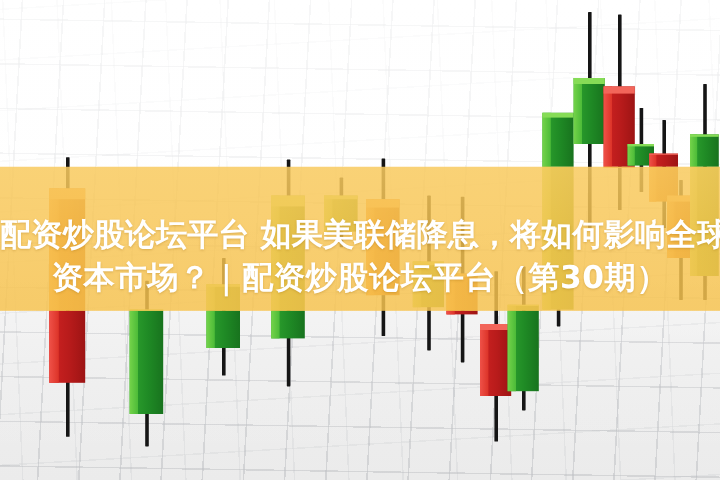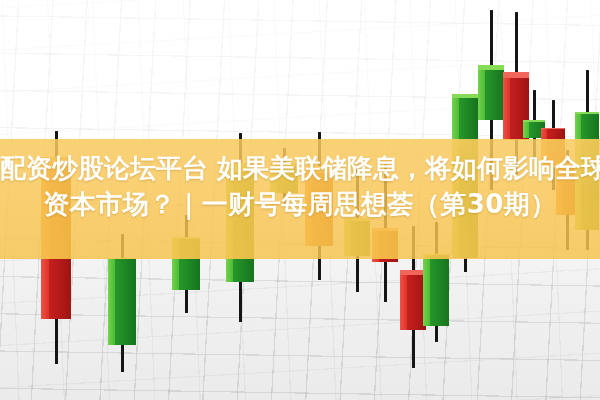--- a/index.html
+++ b/index.html
@@ -364,18 +364,18 @@
           <div class="face-front"></div>
           <div class="face-left"></div>
         </div>
       </div>
     </div>
 
   <div class="band" id="caption-band" style="top: 139px; height: 120px; background: rgba(247, 196, 81, 0.8);">
     <div class="band-inner"></div>
   </div>
 
-  <div class="headline" id="headline" style="top: 150px; color: rgb(255, 255, 255);">
+  <div class="headline" id="headline" style="top: 178px; color: rgb(255, 255, 255);">
     <span class="hl-line hl-line-1">配资炒股论坛平台 如果美联储降息，将如何影响全球</span>
-    <span class="hl-line hl-line-2">资本市场？｜一财号每周思想荟（第30期）</span>
+    <span class="hl-line hl-line-2">资本市场？｜配资炒股论坛平台（第30期）</span>
   </div>
 
 </div>
 
 </body></html>

